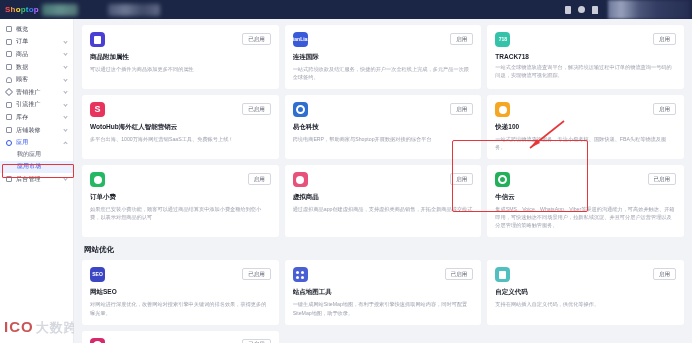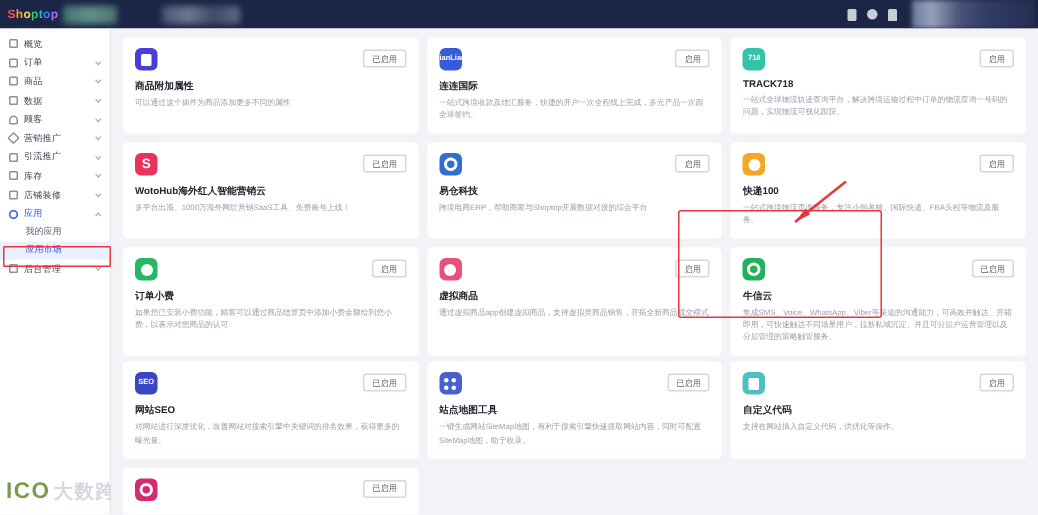--- a/index.html
+++ b/index.html
@@ -98,21 +98,21 @@
     pointer-events: none;
   }
 
   
   .watermark {
     position: absolute; left: 4px; bottom: 6px;
     font-size: 13px; color: #c9ccd6; font-weight: bold;
     letter-spacing: 1px; opacity: .75; white-space: nowrap;
     display: flex; align-items: baseline; gap: 2px;
   }
-  .wm-mark { font-size: 15px; color:#4d7c0f; }
+  .wm-mark { font-size: 15px; color:#b91c1c; }
 
   
   .content {
     position: absolute; top: 19px; left: 74px;
     width: 618px; height: 324px;
     overflow: hidden; background: #f2f3f7;
     padding: 6px 8px 0 8px;
   }
   .section-title {
     font-size: 7.5px; font-weight: bold; color: #20242e;
@@ -343,20 +343,21 @@
             <span class="app-ico" style="background:#23b05b">
               <span class="ico-ring"></span>
             </span>
           </div>
           <div class="btn">已启用</div>
           <div class="card-name">牛信云</div>
           <div class="card-desc">集成SMS、Voice、WhatsApp、Viber等渠道的沟通能力，可高效并触达、开箱即用，可快速触达不同场景用户，拉新私域沉淀、并且可分层户运营管理以及分层管理的策略触管服务。</div>
         </div>
       </div>
       <div style="height: 4px;"></div>
+      <div class="section-title">网站优化</div>
       <div class="grid">
         <div class="card">
           <div class="card-top">
             <span class="app-ico" style="background:#3a46c4">
               <span class="ico-s" style="font-size:5px">SEO</span>
             </span>
           </div>
           <div class="btn">已启用</div>
           <div class="card-name">网站SEO</div>
           <div class="card-desc">对网站进行深度优化，改善网站对搜索引擎中关键词的排名效果，获得更多的曝光量。</div>

